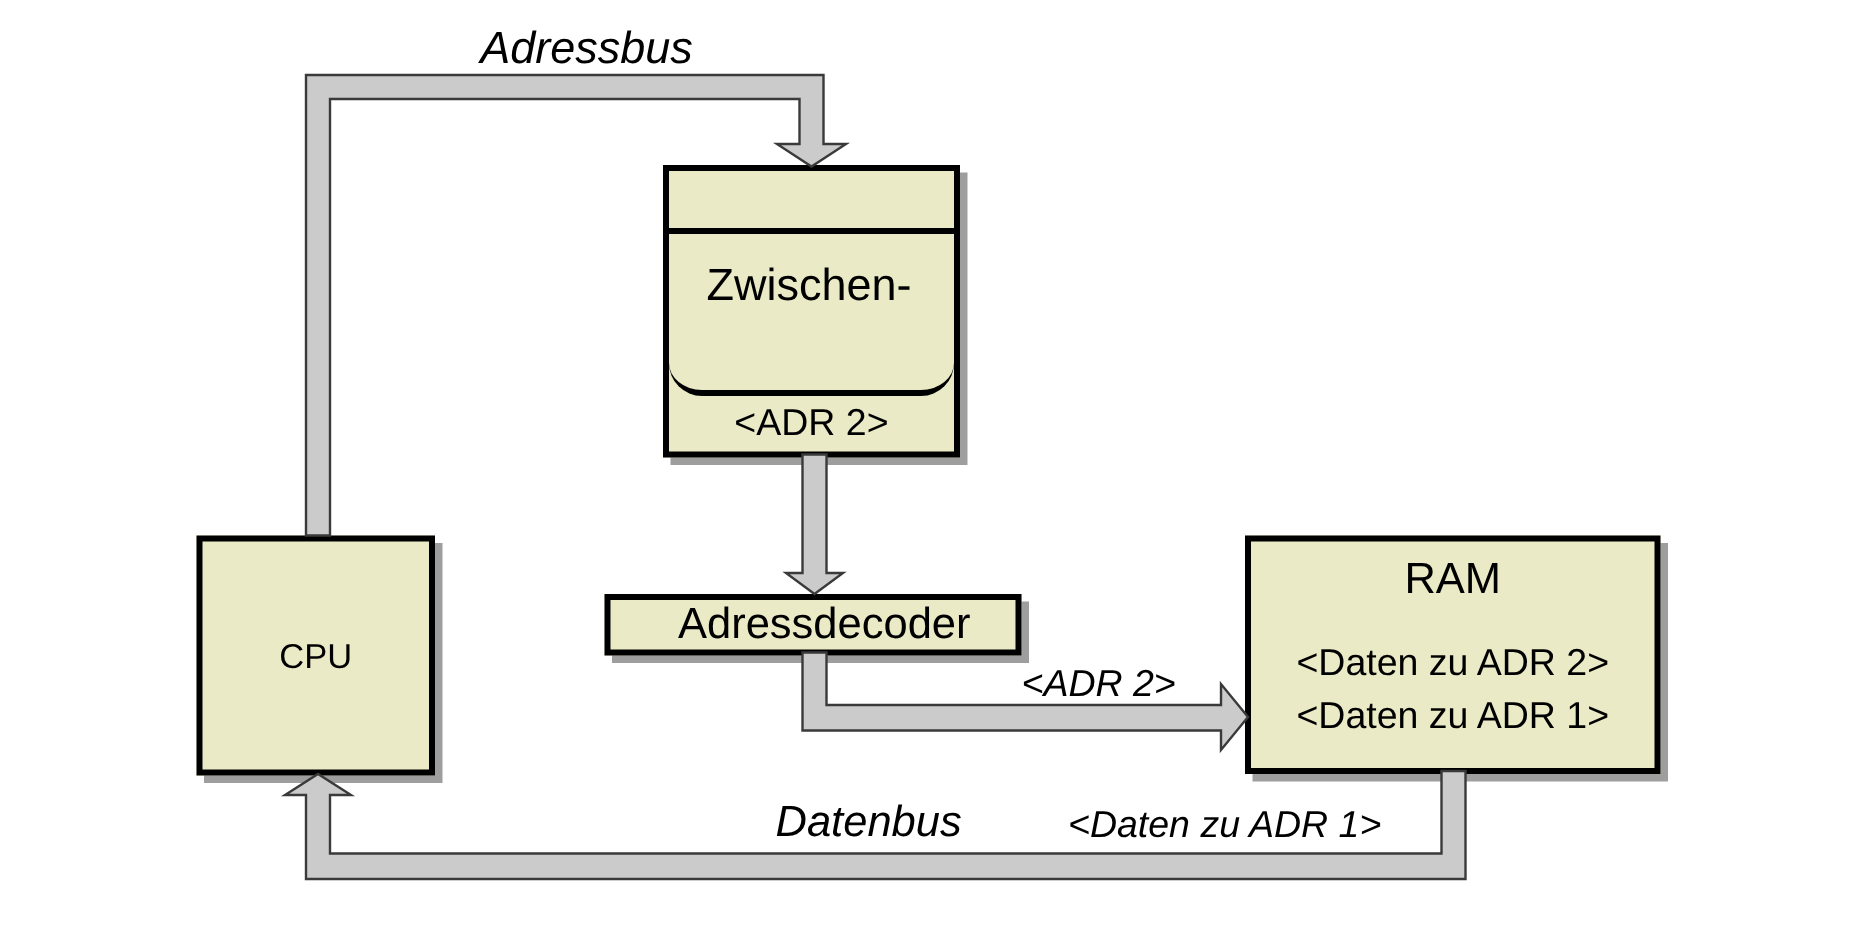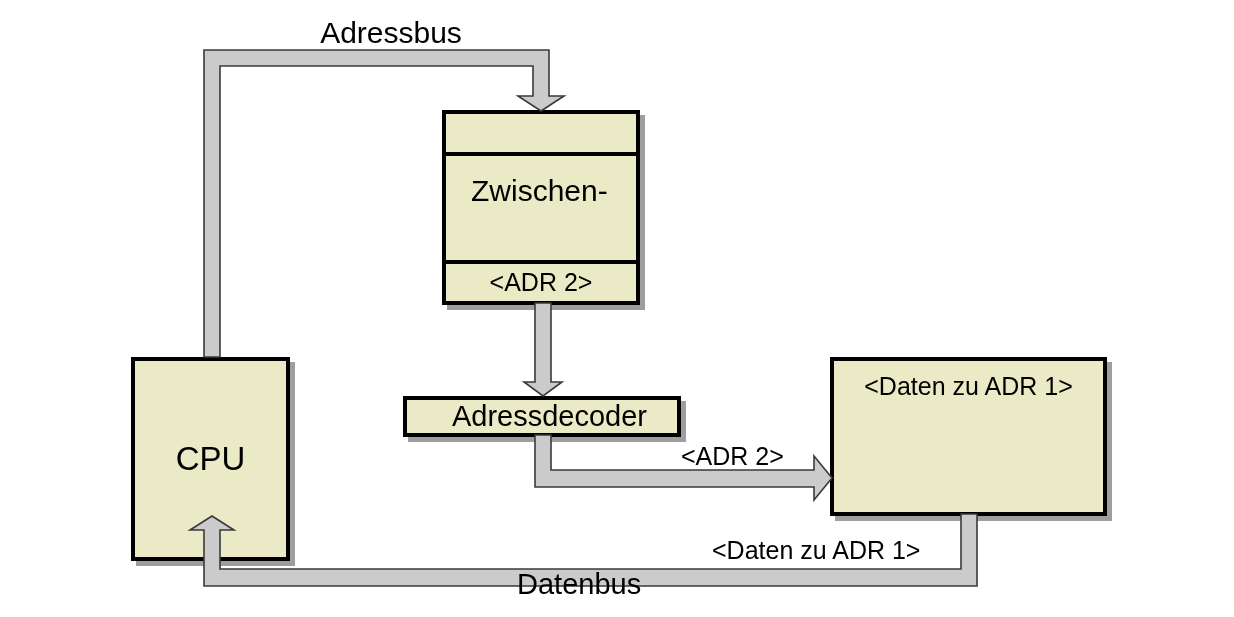--- a/index.html
+++ b/index.html
@@ -32,40 +32,41 @@
   
   .dbox {
     position: absolute;
     background: #eaeac6;
     border: 4px solid #000000;
     box-shadow: 5px 5px 0 #9e9e9e;
     box-sizing: border-box;
     z-index: 1;
   }
   #cpu-box {
-    left: 131px; top: 357px; width: 159px; height: 204px;
+    left: 131px; top: 357px; width: 159px; height: 160px;
     display: flex; align-items: center; justify-content: center;
-    font-size: 33px;
+    font-size: 23px;
   }
   #buffer-box {
     left: 442px; top: 110px; width: 198px; height: 195px;
     display: flex; flex-direction: column;
   }
   .buffer-strip {
     height: 38px;
     border-bottom: 4px solid #000;
     flex: 0 0 auto;
   }
   .buffer-main {
     flex: 1 1 auto;
     border-bottom: 4px solid #000;
     font-size: 30px;
     line-height: 40px;
     padding: 15px 0 0 25px;
     box-sizing: border-box;
+    border-radius: 22px;
   }
   .buffer-slot {
     flex: 0 0 auto;
     height: 37px;
     line-height: 36px;
     text-align: center;
     font-size: 25px;
   }
   #decoder-box {
     left: 403px; top: 396px; width: 278px; height: 41px;
@@ -85,27 +86,28 @@
   }
   .ram-row {
     font-size: 25px;
     line-height: 35px;
   }
   
   .flabel {
     position: absolute;
     z-index: 4;
     white-space: nowrap;
+    font-style: italic;
   }
   #adressbus-label {
     left: 286px; top: 16px; width: 210px;
     text-align: center;
     font-size: 30px;
   }
-  #datenbus-label  { left: 517px; top: 532px; font-size: 29px; margin-top: 36px; }
+  #datenbus-label  { left: 517px; top: 532px; font-size: 29px; }
   #adr2-bus-label  { left: 681px; top: 442px; font-size: 25px; }
   #daten-adr1-bus-label { left: 712px; top: 536px; font-size: 25px; }
 </style>
 </head>
 <body>
 
 <div id="canvas">
 
   <div class="dbox" id="cpu-box">
     <span>CPU</span>
@@ -117,20 +119,22 @@
       <div>Zwischen-</div>
     </div>
     <div class="buffer-slot">&lt;ADR 2&gt;</div>
   </div>
 
   <div class="dbox" id="decoder-box">
     <span>Adressdecoder</span>
   </div>
 
   <div class="dbox" id="ram-box">
+    <div class="ram-title">RAM</div>
+    <div class="ram-row">&lt;Daten zu ADR 2&gt;</div>
     <div class="ram-row">&lt;Daten zu ADR 1&gt;</div>
   </div>
 
   <svg id="bus-layer" viewBox="0 0 1234 617" xmlns="http://www.w3.org/2000/svg">
     <path d="M204,357 L204,50 L549,50 L549,96 L564,96 L541,111 L518,96 L533,96 L533,66 L220,66 L220,357 Z" fill="#cbcbcb"></path>
     <path d="M535,303 L551,303 L551,382 L562,382 L543,396 L524,382 L535,382 Z" fill="#cbcbcb"></path>
     <path d="M535,435 L551,435 L551,470 L814,470 L814,456 L832,478 L814,500 L814,487 L535,487 Z" fill="#cbcbcb"></path>
     <path d="M961,514 L977,514 L977,586 L204,586 L204,530 L190,530 L212,516 L234,530 L220,530 L220,569 L961,569 Z" fill="#cbcbcb"></path>
   </svg>
 

